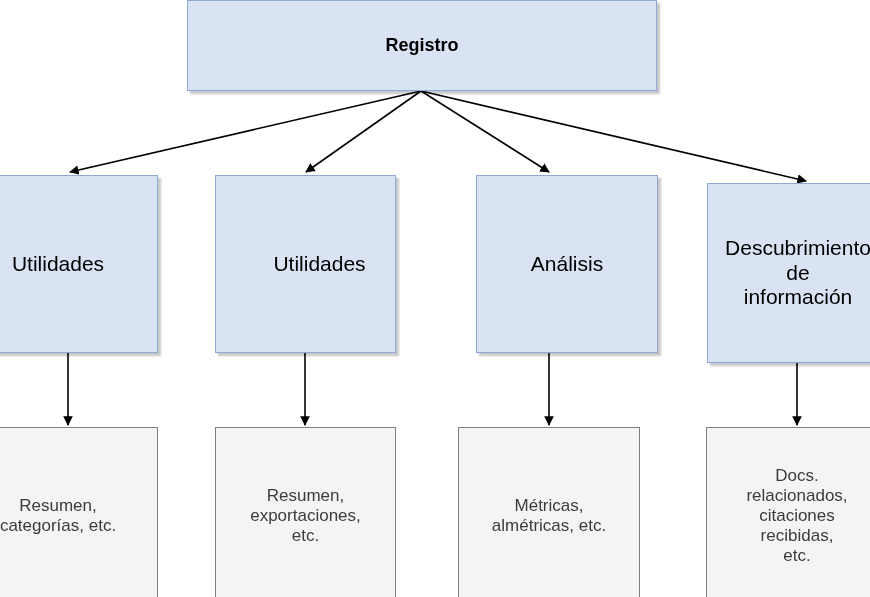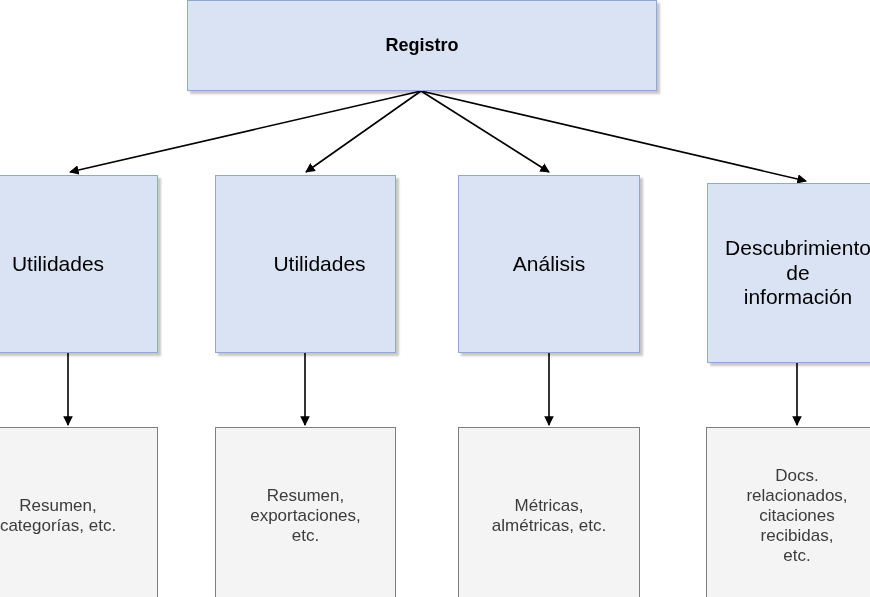--- a/index.html
+++ b/index.html
@@ -103,21 +103,21 @@
   <div class="node node-blue node-root" id="node-root" style="left: 187px; top: 0px; width: 470px; height: 91px;">
     <span class="node-label">Registro</span>
   </div>
 
   <div class="node node-blue node-mid" id="node-branch-0" style="left: -42px; top: 175px; width: 200px; height: 178px;">
     <span class="node-label">Utilidades</span>
   </div>
   <div class="node node-blue node-mid" id="node-branch-1" style="left: 215px; top: 175px; width: 181px; height: 178px; padding-left: 28px;">
     <span class="node-label">Utilidades</span>
   </div>
-  <div class="node node-blue node-mid" id="node-branch-2" style="left: 458px; top: 175px; width: 182px; height: 178px;">
+  <div class="node node-blue node-mid" id="node-branch-2" style="left: 476px; top: 175px; width: 182px; height: 178px;">
     <span class="node-label">Análisis</span>
   </div>
   <div class="node node-blue node-mid" id="node-branch-3" style="left: 707px; top: 183px; width: 182px; height: 180px;">
     <span class="node-label">Descubrimiento
 de
 información</span>
   </div>
 
   <div class="node node-gray node-leaf" id="node-detail-0" style="left: -42px; top: 427px; width: 200px; height: 178px;">
     <span class="node-label">Resumen,

